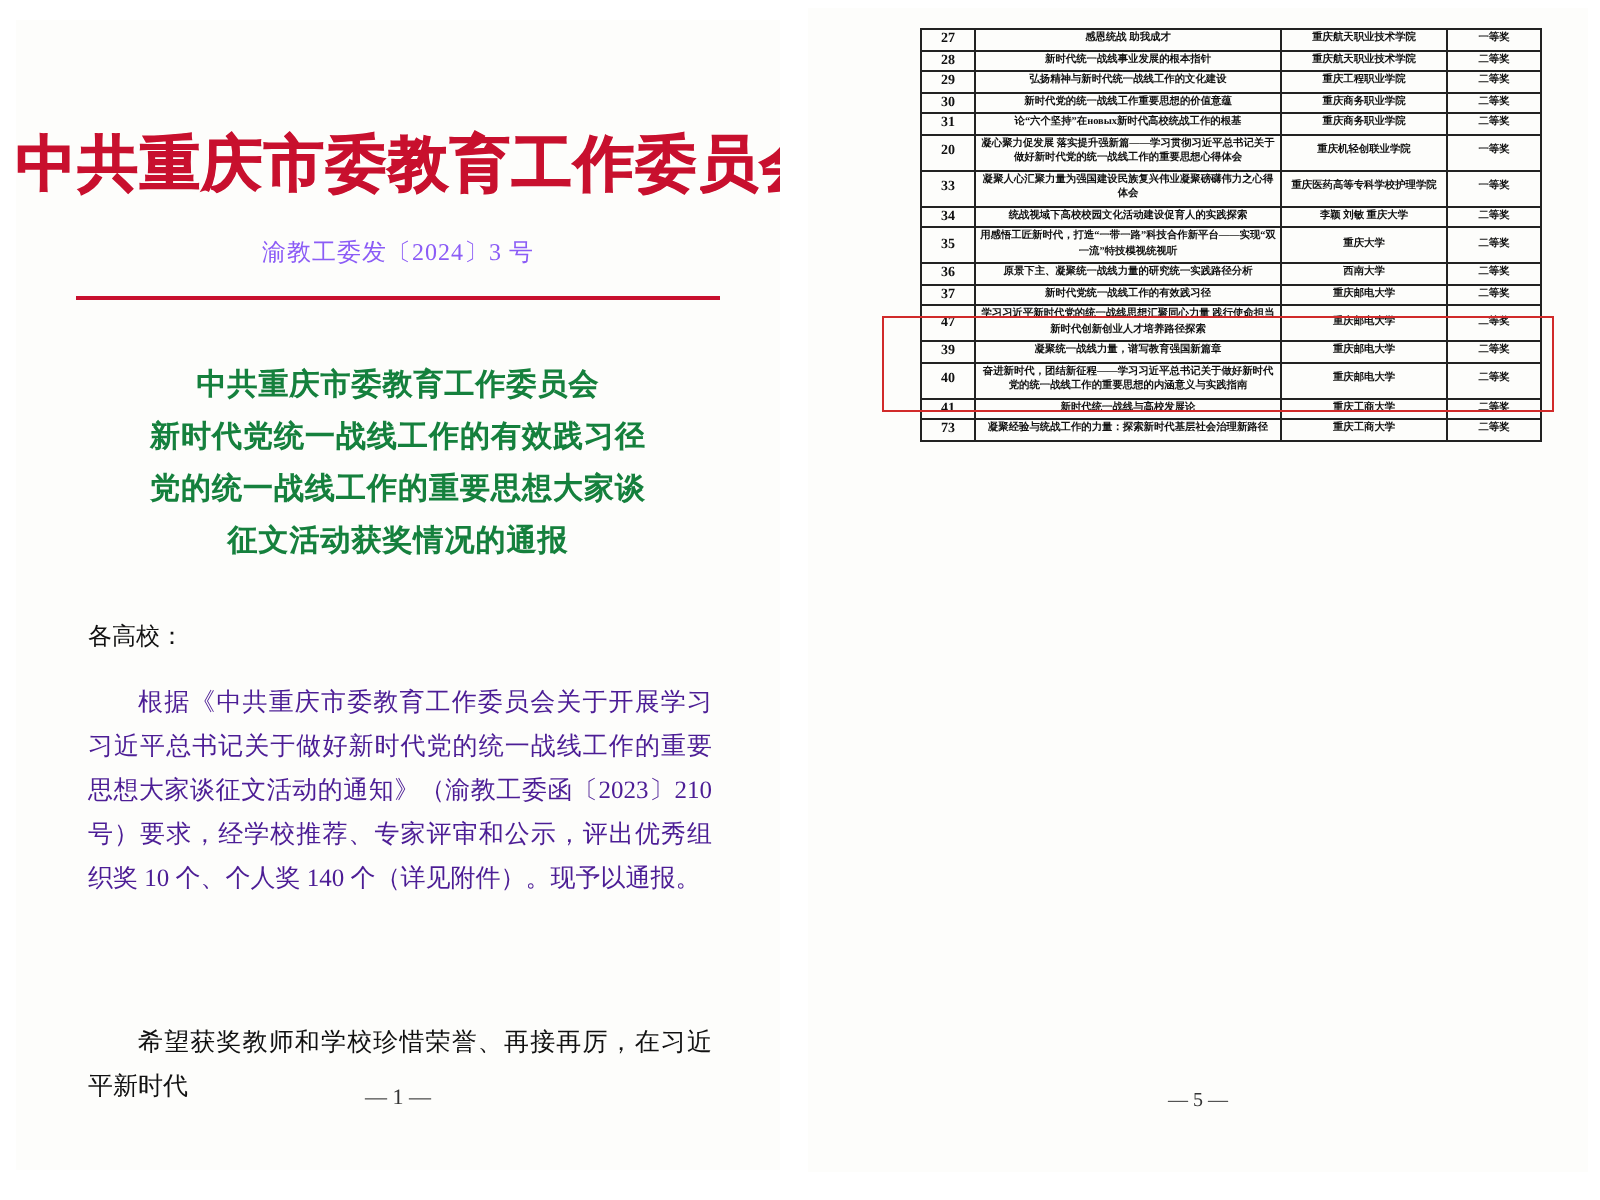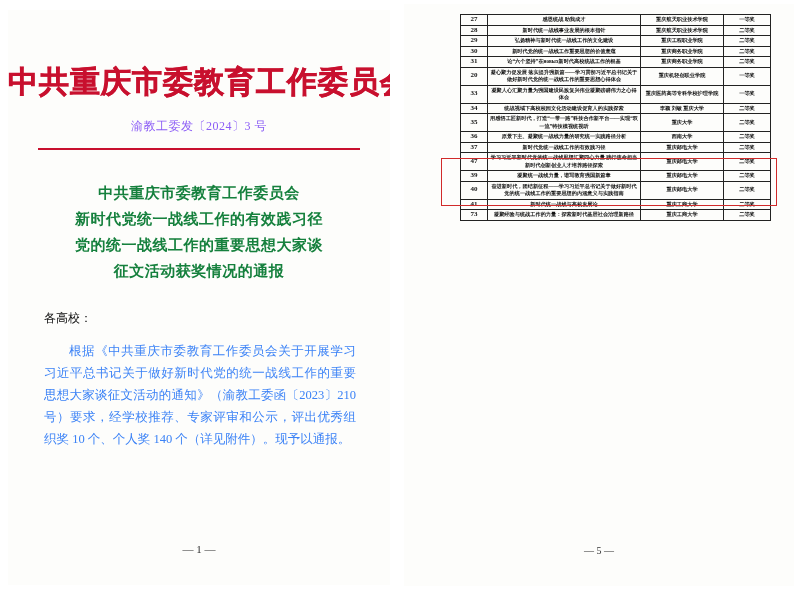--- a/index.html
+++ b/index.html
@@ -85,21 +85,21 @@
     font-size: 12px;
     color: #111;
   }
   .doc-body {
     position: absolute;
     left: 36px;
     top: 330px;
     width: 312px;
     font-size: 12.5px;
     line-height: 22px;
-    color: #3b82f6;
+    color: #4c1d95;
     text-align: justify;
     text-indent: 25px;
   }
   .doc-body2 {
     position: absolute;
     left: 36px;
     top: 500px;
     width: 312px;
     font-size: 12.5px;
     line-height: 22px;
@@ -193,20 +193,21 @@
       <div>中共重庆市委教育工作委员会</div>
       <div>新时代党统一战线工作的有效践习径</div>
       <div>党的统一战线工作的重要思想大家谈</div>
       <div>征文活动获奖情况的通报</div>
     </div>
 
     <div class="doc-salutation">各高校：</div>
 
     <div class="doc-body">根据《中共重庆市委教育工作委员会关于开展学习习近平总书记关于做好新时代党的统一战线工作的重要思想大家谈征文活动的通知》（渝教工委函〔2023〕210 号）要求，经学校推荐、专家评审和公示，评出优秀组织奖 10 个、个人奖 140 个（详见附件）。现予以通报。</div>
 
+    <div class="doc-body2">希望获奖教师和学校珍惜荣誉、再接再厉，在习近平新时代</div>
 
     <div class="page-num-left">— 1 —</div>
   </div>
 
   <div class="right-page">
     <table class="awards">
       <tbody>
           <tr>
             <td class="col-no">27</td>
             <td class="col-title">感恩统战 助我成才</td>

